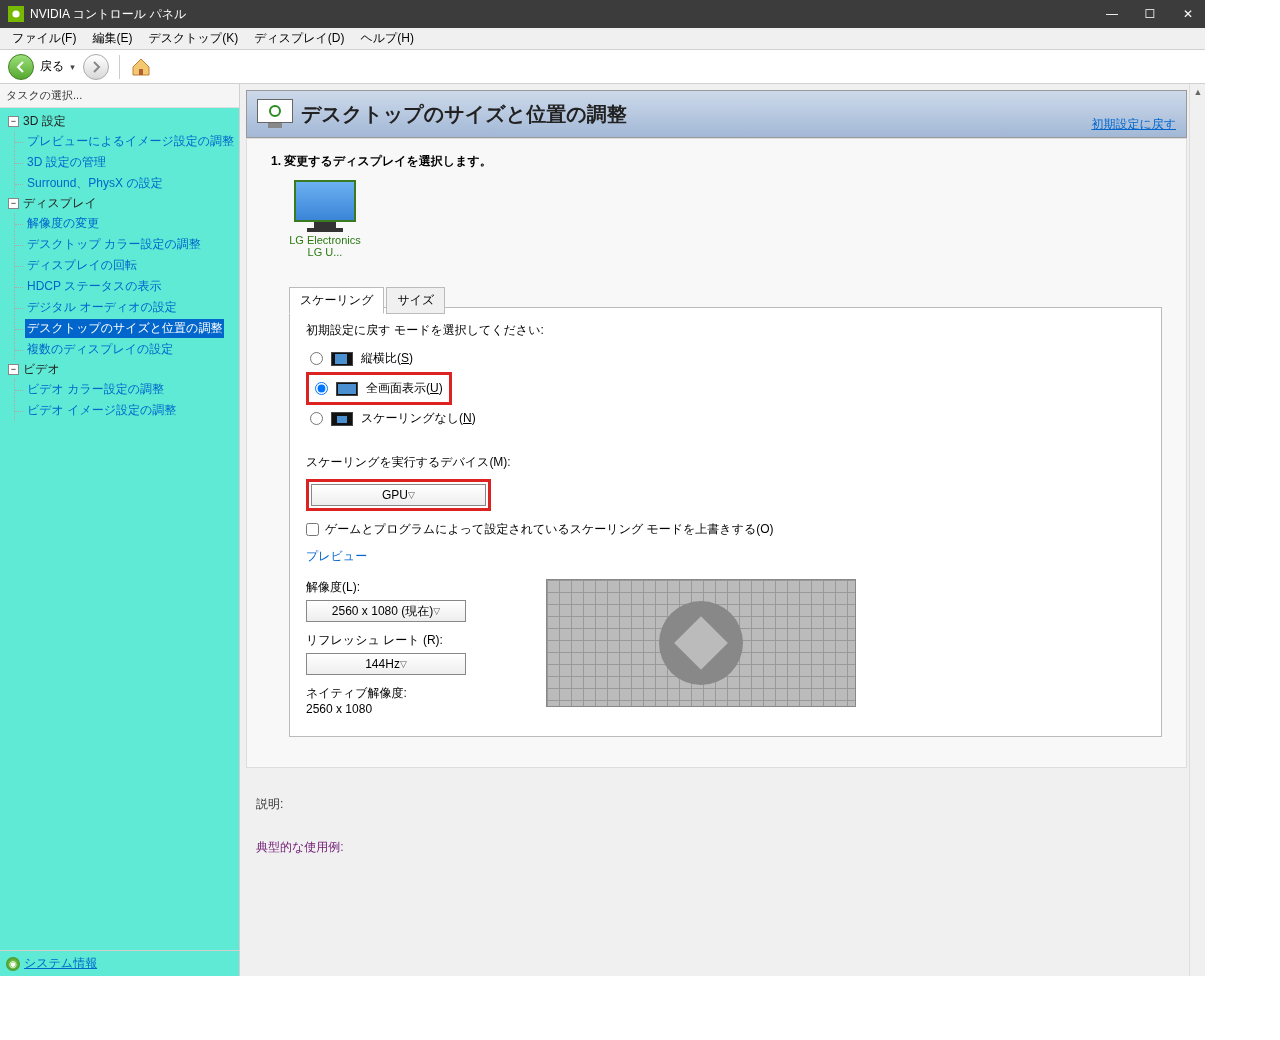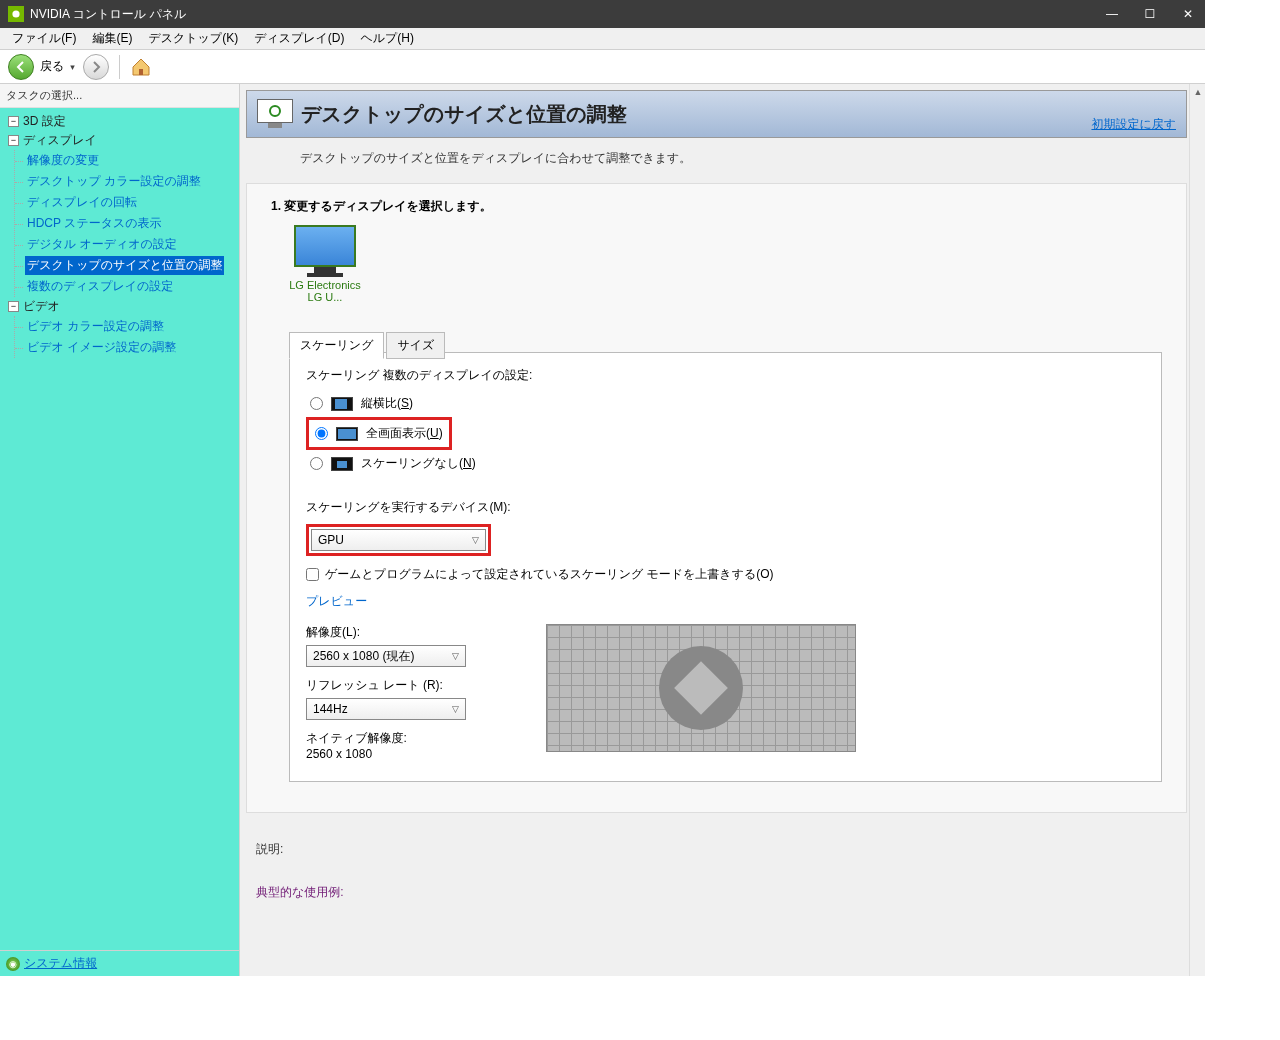--- a/index.html
+++ b/index.html
@@ -60,21 +60,21 @@
 .tabbody{border:1px solid #bbb;background:#fff;padding:14px 16px 20px 16px;position:relative;z-index:1}
 .field-label{margin-bottom:8px}
 .radio-row{display:flex;align-items:center;gap:8px;padding:3px 4px;margin:2px 0}
 .radio-row input[type=radio]{width:13px;height:13px}
 .radio-row .ricon{width:22px;height:14px;background:#111;border:1px solid #444;position:relative}
 .radio-row .ricon.aspect::after{content:"";position:absolute;left:3px;top:1px;width:12px;height:10px;background:#4a90d0}
 .radio-row .ricon.full::after{content:"";position:absolute;left:1px;top:1px;right:1px;bottom:1px;background:#4a90d0}
 .radio-row .ricon.none::after{content:"";position:absolute;left:5px;top:3px;width:10px;height:7px;background:#4a90d0}
 .hl{border:3px solid #d22;padding:2px 2px;display:inline-flex;align-items:flex-end}
 .hl-select{border:3px solid #d22;padding:2px;display:inline-block}
-.sel{border:1px solid #888;background:linear-gradient(#fff,#eee);padding:2px 6px;display:flex;align-items:center;justify-content:space-between;width:175px;height:22px}
+.sel{border:1px solid #888;background:linear-gradient(#fff,#eee);padding:2px 6px;display:flex;align-items:center;justify-content:center;width:175px;height:22px}
 .sel .chev{font-size:9px;color:#555}
 .checkbox-row{display:flex;align-items:center;gap:6px;margin-top:10px}
 .preview-section{display:flex;gap:40px;margin-top:14px;align-items:flex-start}
 .pv-left{width:200px}
 .pv-left .plabel{margin-bottom:4px}
 .pv-left .sel{width:160px;margin-bottom:10px}
 .pv-left .native{margin-top:6px}
 .preview-grid{width:310px;height:128px;border:1px solid #888;background:#bbb;position:relative;overflow:hidden}
 .preview-grid .grid{position:absolute;inset:0;background-image:linear-gradient(#999 1px,transparent 1px),linear-gradient(90deg,#999 1px,transparent 1px);background-size:12px 12px}
 .preview-grid .circ{position:absolute;left:50%;top:50%;transform:translate(-50%,-50%);width:84px;height:84px;border-radius:50%;background:#888}
@@ -130,20 +130,31 @@
 </div>
 
 <div class="content">
   <div class="sidebar">
     <div class="sidebar-header">タスクの選択...</div>
     <div class="tree">
       <div class="tree-node">
           <span class="tree-toggle">−</span>
           <span class="tree-label">3D 設定</span>
         </div>
+      <div class="tree-children">
+        <div class="tree-node">
+            <a class="tree-link">プレビューによるイメージ設定の調整</a>
+          </div>
+        <div class="tree-node">
+            <a class="tree-link">3D 設定の管理</a>
+          </div>
+        <div class="tree-node">
+            <a class="tree-link">Surround、PhysX の設定</a>
+          </div>
+      </div>
       <div class="tree-node">
           <span class="tree-toggle">−</span>
           <span class="tree-label">ディスプレイ</span>
         </div>
       <div class="tree-children">
         <div class="tree-node">
             <a class="tree-link">解像度の変更</a>
           </div>
         <div class="tree-node">
             <a class="tree-link">デスクトップ カラー設定の調整</a>
@@ -189,42 +200,41 @@
           <div class="screen">
             <svg width="12" height="12">
               <circle cx="6" cy="6" r="5" fill="none" stroke="#2a8a20" stroke-width="2"></circle>
             </svg>
           </div>
           <div class="stand"></div>
         </div>
       <h1>デスクトップのサイズと位置の調整</h1>
       <a class="restore-link">初期設定に戻す</a>
     </div>
-    <div class="page-desc">デスクトップのサイズと位置をディスプレイに合わせて調整できます。</div>
 
     <div class="settings-panel">
       <div class="step-title">1. 変更するディスプレイを選択します。</div>
       <div class="display-select">
         <div class="monitor-tile">
           <div class="mon">
               <div class="stand"></div>
               <div class="base"></div>
             </div>
           <div class="mlabel">LG Electronics LG U...</div>
         </div>
       </div>
 
 
       <div class="tabs-wrap">
         <div class="tabstrip">
           <div class="tab active">スケーリング</div>
           <div class="tab inactive">サイズ</div>
         </div>
         <div class="tabbody">
-          <div class="field-label">スケーリング 複数のディスプレイの設定:</div>
+          <div class="field-label">初期設定に戻す モードを選択してください:</div>
 
           <label class="radio-row">
             <input type="radio" name="sm" style="">
             <span class="ricon aspect"></span>
             <span><span>縦横比(</span><u>S</u><span>)</span></span>
           </label>
 
           <div class="hl">
             <label class="radio-row" style="margin:0">
               <input type="radio" name="sm" checked="" style="">

